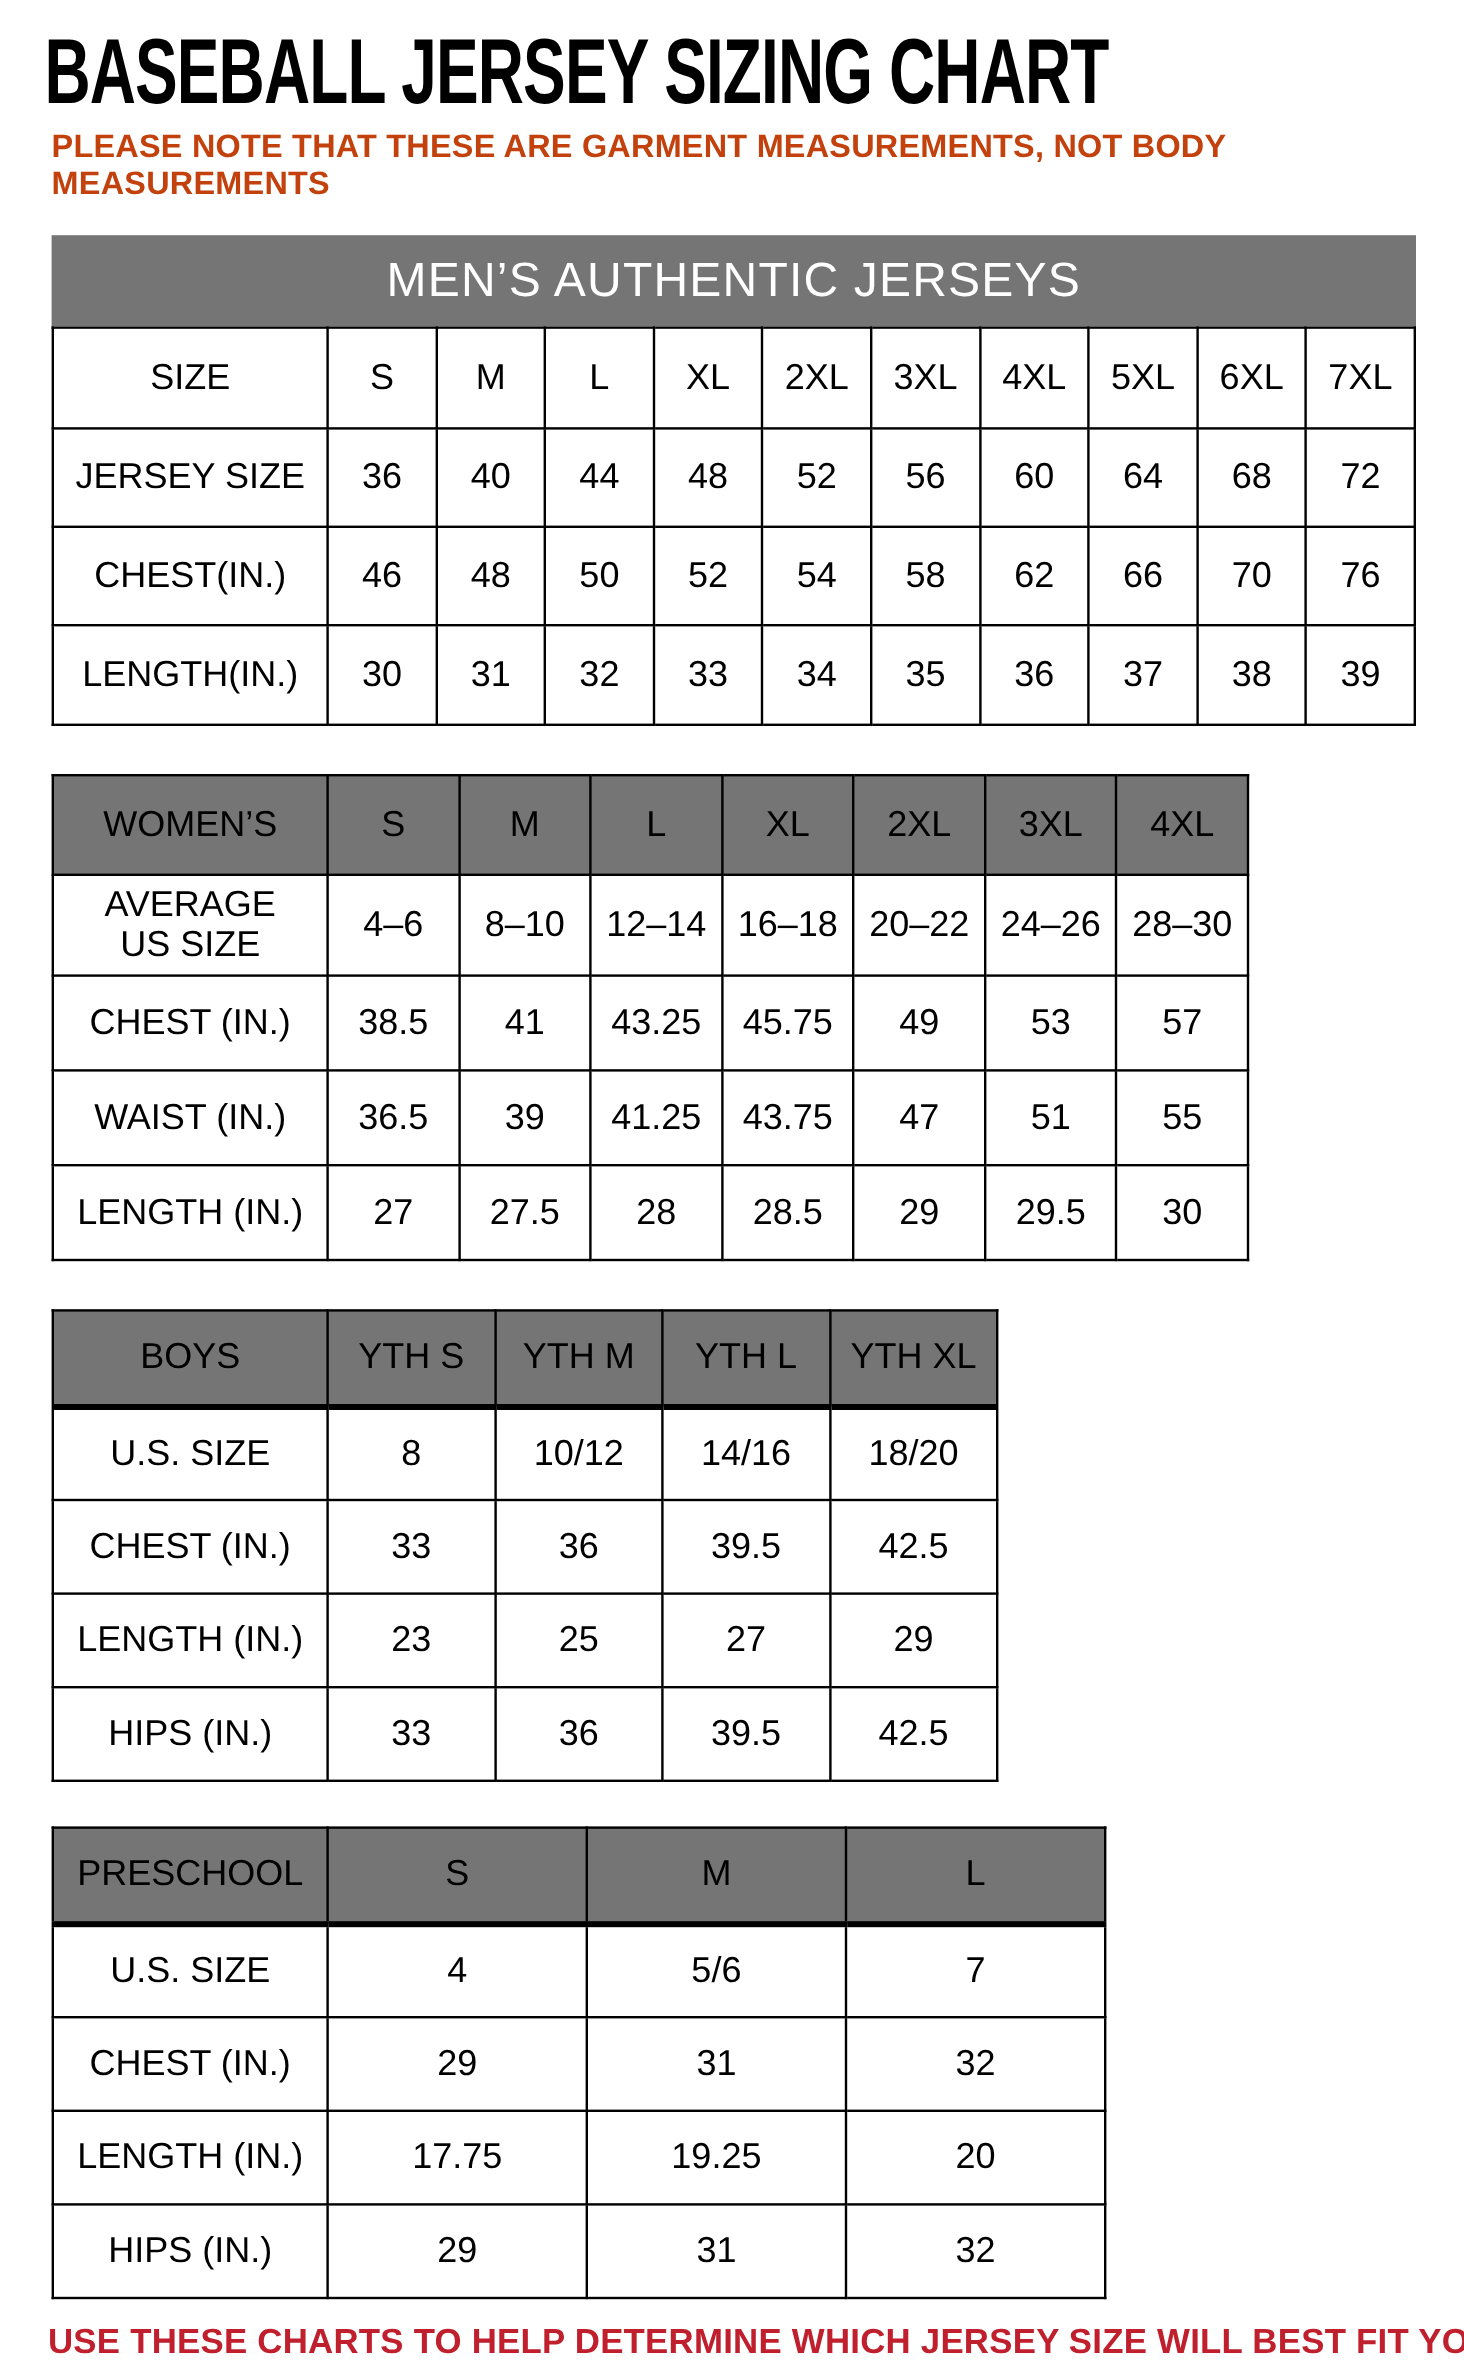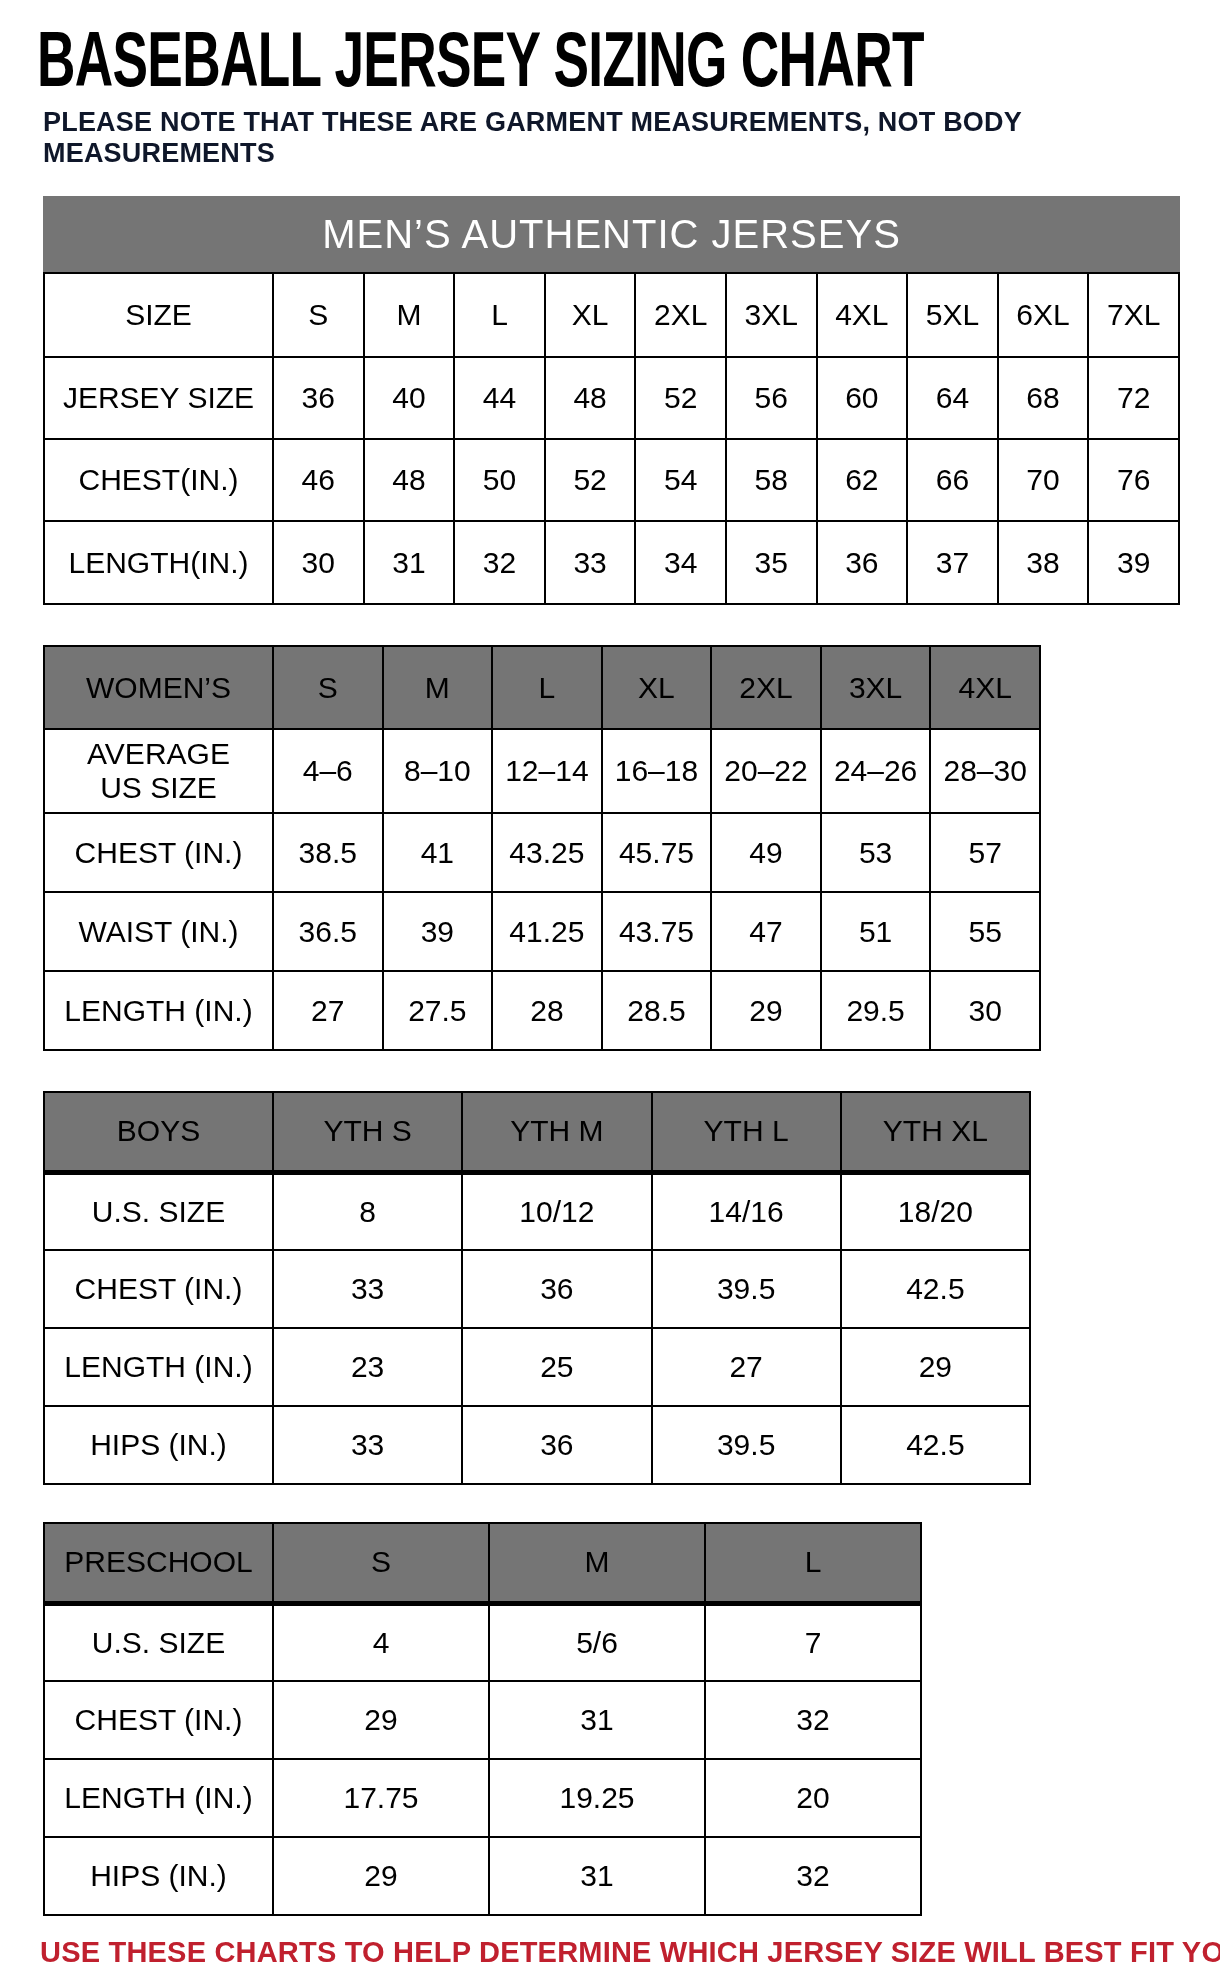--- a/index.html
+++ b/index.html
@@ -26,21 +26,21 @@
     transform-origin: 0 50%;
     color: #000;
   }
 
   
   .note {
     margin-top: 12px;
     font-size: 27px;
     font-weight: 700;
     line-height: 31px;
-    color: #0f172a;
+    color: #c2410c;
     white-space: pre-line;
     letter-spacing: 0.2px;
   }
 
   
   .banner {
     margin-top: 27px;
     width: 1137px;
     height: 76px;
     background: #757575;
@@ -77,21 +77,21 @@
 
   table.gray-head thead th {
     background: #757575;
     color: #000000;
   }
   table.womens { width: 998px; margin-top: 40px; }
   .womens thead tr { height: 83px; }
   .womens tbody tr { height: 79px; padding-left: 11px; }
   .womens tbody tr:first-child { height: 84px; }
 
-  table.boys { width: 988px; margin-top: 40px; }
+  table.boys { width: 789px; margin-top: 40px; }
   .boys thead tr { height: 80px; }
   .boys tbody tr { height: 78px; }
 
   table.preschool { width: 879px; margin-top: 37px; }
   .preschool thead tr { height: 80px; }
   .preschool tbody tr { height: 78px; }
 
   table.thick thead th { border-bottom-width: 5px; }
 
   

